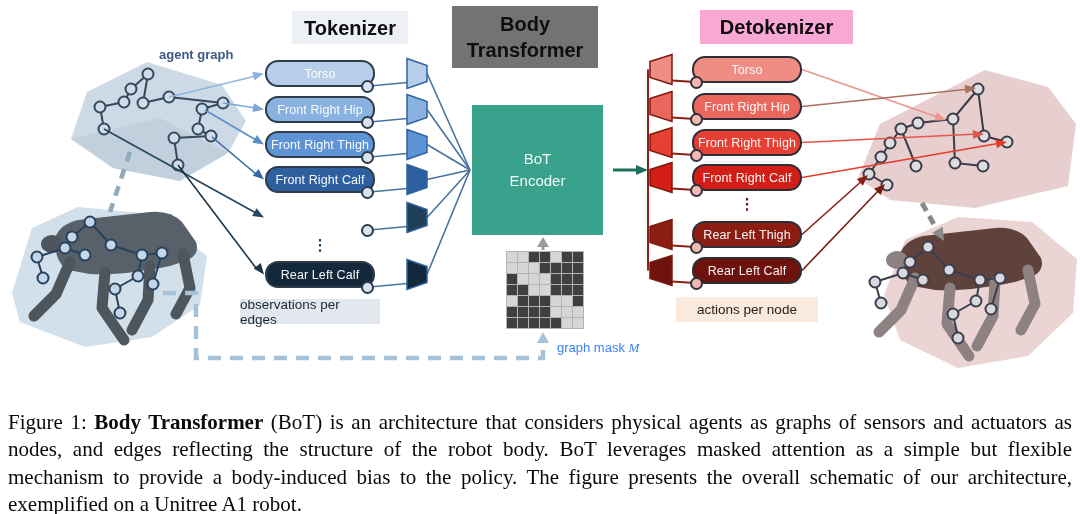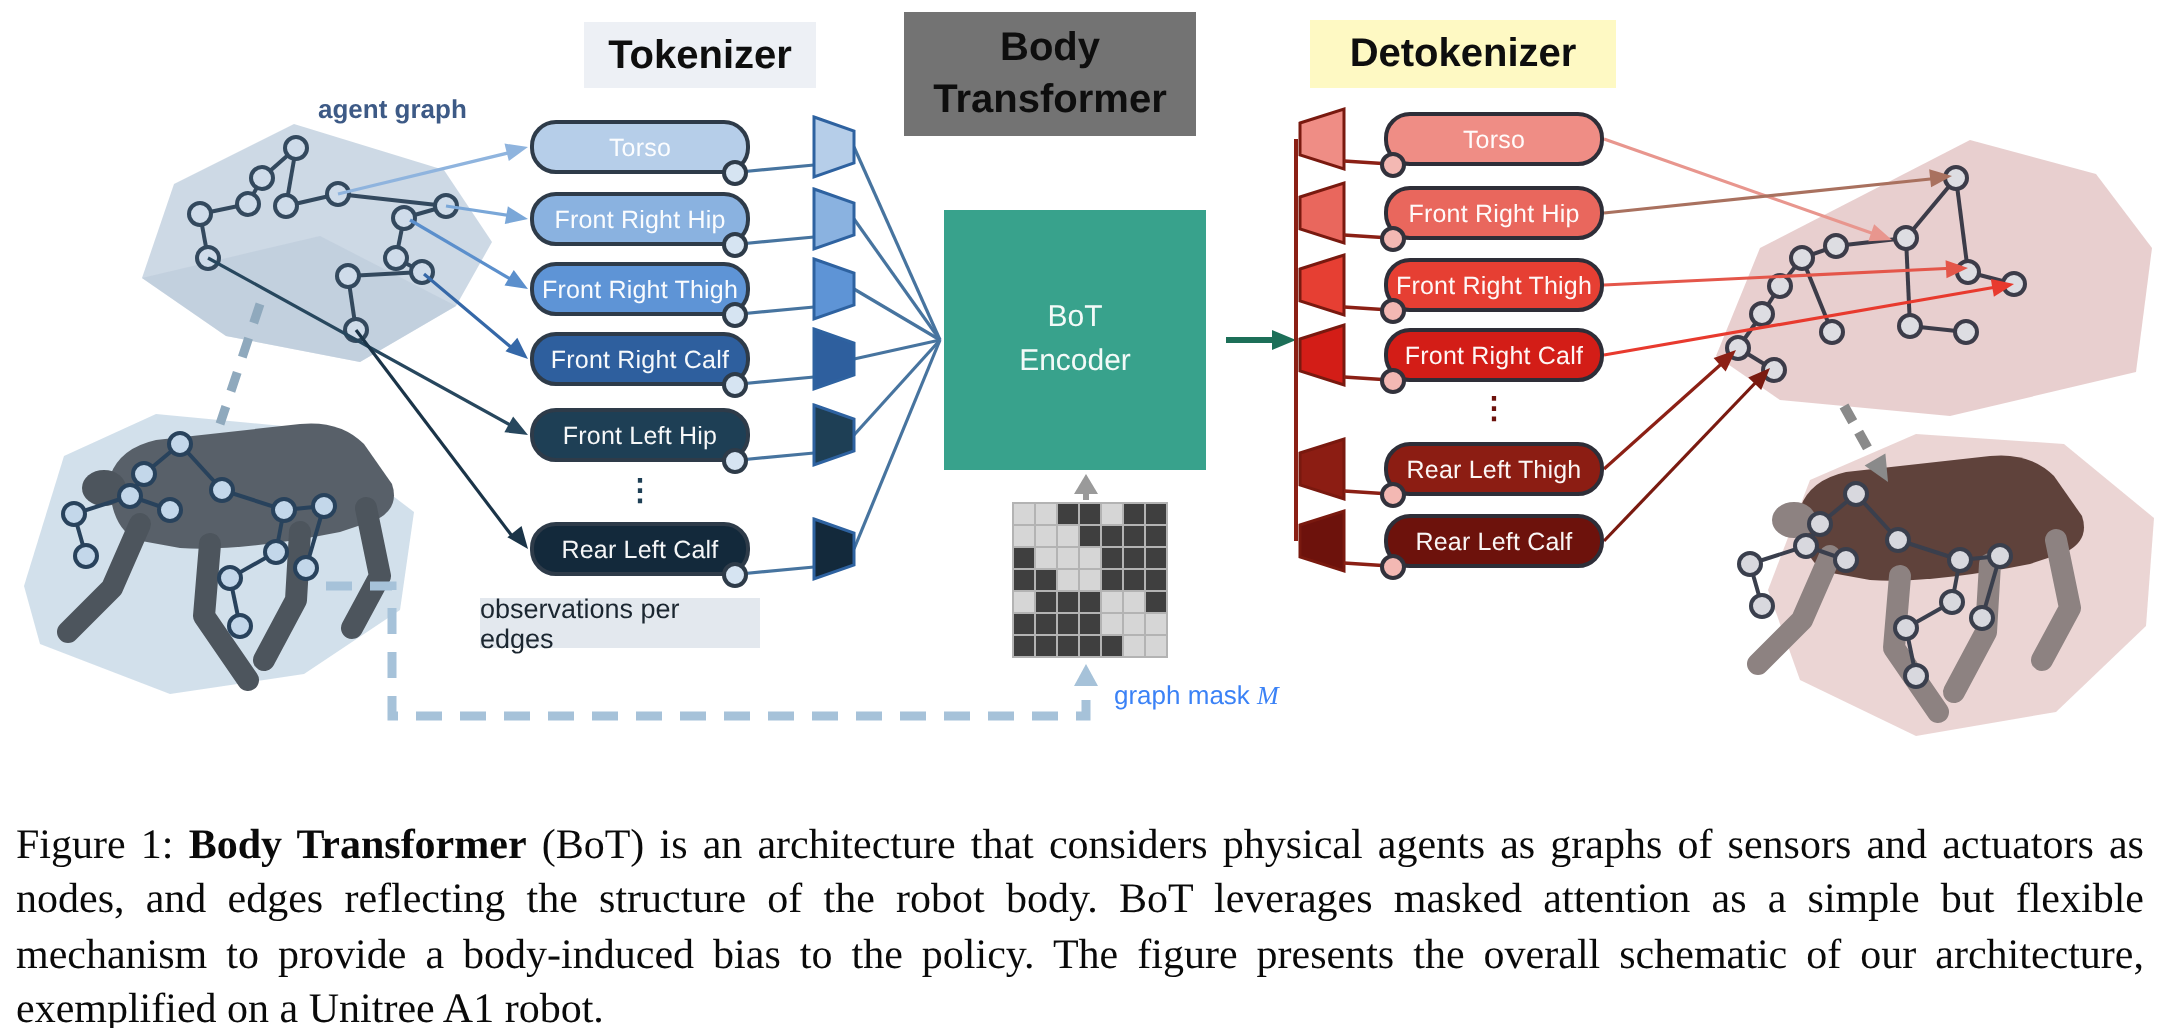--- a/index.html
+++ b/index.html
@@ -276,34 +276,33 @@
     <line x1="543" y1="250" x2="543" y2="243" stroke="#9a9a9a" stroke-width="3"></line>
     <polygon points="0,0 -6,10 6,10" transform="translate(543,237)" fill="#9a9a9a"></polygon>
   </g>
 </svg>
 
 <div class="hdr hdr-tok" style="background-color: rgb(237, 240, 245);">Tokenizer</div>
 <div class="hdr hdr-bt" style="background-color: #737373;">
   <span>Body</span>
   <span>Transformer</span>
 </div>
-<div class="hdr hdr-det" style="background-color: #fef9c3;">Detokenizer</div>
+<div class="hdr hdr-det" style="background-color: #f9a8d4; margin-left: 45px;">Detokenizer</div>
 
 <div class="freelabel agent-label">agent graph</div>
 
 <div class="encoder" style="background-color: rgb(56, 162, 140);">
   <span>BoT</span>
   <span>Encoder</span>
 </div>
 
 <div class="row tok" style="top: 60px; background-color: rgb(182, 206, 233);">Torso</div>
 <div class="row tok" style="top: 96px; background-color: rgb(138, 178, 224);">Front Right Hip</div>
 <div class="row tok" style="top: 131px; background-color: rgb(94, 148, 214);">Front Right Thigh</div>
 <div class="row tok" style="top: 166px; background-color: rgb(46, 95, 158);">Front Right Calf</div>
-<div class="row tok" style="top: 204px; background-color: rgb(30, 63, 85);">Front Left Hip</div>
 <div class="row tok" style="top: 261px; background-color: rgb(19, 41, 59);">Rear Left Calf</div>
 <div class="dots dots-tok">⋮</div>
 
 <div class="node-dot tokdot" style="top:80px"></div>
 <div class="node-dot tokdot" style="top:116px"></div>
 <div class="node-dot tokdot" style="top:151px"></div>
 <div class="node-dot tokdot" style="top:186px"></div>
 <div class="node-dot tokdot" style="top:224px"></div>
 <div class="node-dot tokdot" style="top:281px"></div>
 
@@ -316,20 +315,21 @@
 <div class="dots dots-det">⋮</div>
 
 <div class="node-dot detdot" style="top:76px"></div>
 <div class="node-dot detdot" style="top:113px"></div>
 <div class="node-dot detdot" style="top:149px"></div>
 <div class="node-dot detdot" style="top:184px"></div>
 <div class="node-dot detdot" style="top:241px"></div>
 <div class="node-dot detdot" style="top:277px"></div>
 
 <div class="foot foot-obs" style="background-color: rgb(227, 232, 238);">observations per edges</div>
+<div class="foot foot-act" style="background-color: rgb(250, 233, 221);">actions per node</div>
 
 <div class="maskgrid">
       <div class="mcell" style="background-color: rgb(214, 214, 214);"></div>
       <div class="mcell" style="background-color: rgb(214, 214, 214);"></div>
       <div class="mcell" style="background-color: rgb(63, 63, 63);"></div>
       <div class="mcell" style="background-color: rgb(63, 63, 63);"></div>
       <div class="mcell" style="background-color: rgb(214, 214, 214);"></div>
       <div class="mcell" style="background-color: rgb(63, 63, 63);"></div>
       <div class="mcell" style="background-color: rgb(63, 63, 63);"></div>
       <div class="mcell" style="background-color: rgb(214, 214, 214);"></div>

